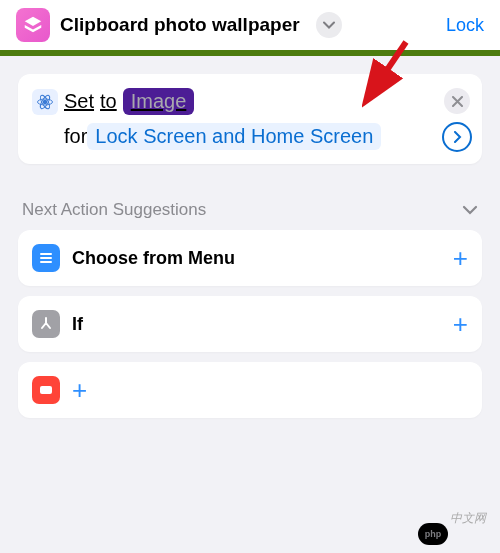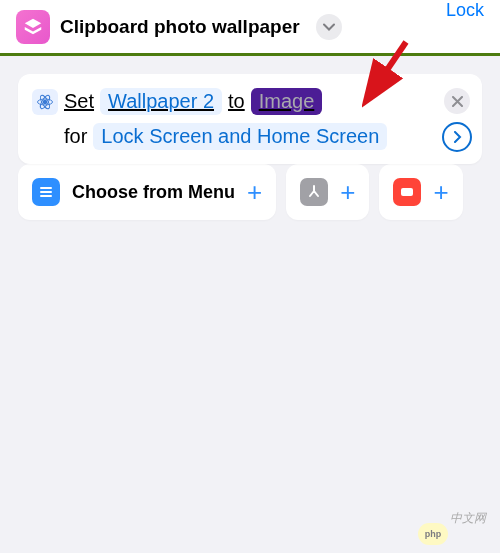--- a/index.html
+++ b/index.html
@@ -1,54 +1,54 @@
 <!DOCTYPE html>
 <html><head>
   <meta charset="utf-8">
   <style>
     * { box-sizing: border-box; margin: 0; padding: 0; font-family: -apple-system, BlinkMacSystemFont, "Segoe UI", Helvetica, sans-serif; }
     body { width: 500px; height: 553px; background: #f2f2f6; position: relative; overflow: hidden; }
     
-    .header { background: #fff; height: 56px; display: flex; padding: 0 16px; border-bottom: 3px solid #4d7c0f; }
+    .header { background: #fff; height: 56px; display: flex; align-items: center; padding: 0 16px; border-bottom: 6px solid #4d7c0f; }
     .header-left { display: flex; align-items: center; gap: 10px; flex: 1; }
     .app-icon { width: 34px; height: 34px; background: linear-gradient(135deg, #f472d0, #e858cc); border-radius: 8px; display: flex; align-items: center; justify-content: center; }
     .app-icon svg { width: 22px; height: 22px; }
     .title { font-size: 19px; font-weight: 700; color: #000; }
     .chevron-btn { width: 26px; height: 26px; border-radius: 13px; background: #ebebee; display: flex; align-items: center; justify-content: center; margin-left: 6px; }
     .done { color: #007aff; font-size: 18px; font-weight: 500; margin-left: 14px; }
     
     .content { padding: 18px; }
     
     .action-card { background: #fff; border-radius: 12px; padding: 14px 14px; position: relative; box-shadow: 0 1px 2px rgba(0,0,0,0.04); }
     .action-row1 { display: flex; align-items: center; gap: 6px; flex-wrap: wrap; text-decoration: underline; }
-    .action-row2 { display: flex; align-items: center; gap: 6px; margin-top: 8px; }
+    .action-row2 { display: flex; align-items: center; margin-top: 8px; }
     .settings-icon { width: 26px; height: 26px; border-radius: 6px; background: #e8f0ff; display: flex; align-items: center; justify-content: center; flex-shrink: 0; }
     .settings-icon svg { width: 18px; height: 18px; }
     .text-word { font-size: 20px; color: #000; }
     .pill { background: #e9f2ff; color: #0a6ed1; font-size: 20px; padding: 2px 8px; border-radius: 6px; font-weight: 500; }
     .pill-faded { background: #4c1d95; color: #a8a8ad; font-size: 20px; padding: 2px 8px; border-radius: 6px; font-weight: 500; }
     .close-circle { width: 26px; height: 26px; border-radius: 13px; background: #ecebf0; display: flex; align-items: center; justify-content: center; position: absolute; right: 12px; top: 14px; }
     .proceed-circle { width: 30px; height: 30px; border-radius: 15px; border: 2px solid #0a6ed1; display: flex; align-items: center; justify-content: center; position: absolute; right: 10px; bottom: 12px; }
     
     .suggest-header { display: flex; justify-content: space-between; align-items: center; margin-top: 36px; margin-bottom: 10px; padding: 0 4px; }
     .suggest-title { color: #8a8a8f; font-size: 17px; font-weight: 500; }
     
-    .suggest-list { display: flex; flex-direction: row; gap: 10px; }
+    .suggest-list { display: flex; flex-direction: column; gap: 10px; }
     .suggest-item { background: #fff; border-radius: 12px; padding: 14px 14px; display: flex; align-items: center; gap: 12px; box-shadow: 0 1px 2px rgba(0,0,0,0.03); }
     .suggest-icon { width: 28px; height: 28px; border-radius: 7px; display: flex; align-items: center; justify-content: center; flex-shrink: 0; }
     .suggest-icon.blue { background: #2e8fff; }
     .suggest-icon.gray { background: #a1a1a6; }
     .suggest-icon.red { background: #ff4438; }
     .suggest-label { font-size: 18px; font-weight: 600; color: #000; flex: 1; }
     .plus { color: #2e8fff; font-size: 26px; font-weight: 300; line-height: 1; }
     
     .arrow-overlay { position: absolute; top: 36px; left: 362px; pointer-events: none; }
     
     .watermark { position: absolute; right: 14px; bottom: 8px; display: flex; align-items: center; gap: 2px; }
-    .wm-logo { width: 30px; height: 22px; background: #fef9c3; border-radius: 11px; color: #7c7c80; font-size: 9px; font-weight: 700; display: flex; align-items: center; justify-content: center; margin-top: 32px; }
+    .wm-logo { width: 30px; height: 22px; background: #000000; border-radius: 11px; color: #7c7c80; font-size: 9px; font-weight: 700; display: flex; align-items: center; justify-content: center; margin-top: 32px; }
     .wm-text { font-size: 12px; color: #aaa; font-style: italic; }
   </style>
 </head>
 <body>
 
 <div class="header">
   <div class="header-left">
     <div class="app-icon">
       <svg viewBox="0 0 24 24">
           <path fill="#fff" d="M12 3l9 5-9 5-9-5 9-5zm-9 9l9 5 9-5v3l-9 5-9-5v-3z"></path>
@@ -70,59 +70,65 @@
     <div class="action-row1">
       <div class="settings-icon">
         <svg viewBox="0 0 24 24">
             <circle cx="12" cy="12" r="3" fill="#3a7bd5"></circle>
             <ellipse cx="12" cy="12" rx="10" ry="4" stroke="#3a7bd5" stroke-width="1.2" fill="none"></ellipse>
             <ellipse cx="12" cy="12" rx="10" ry="4" stroke="#3a7bd5" stroke-width="1.2" fill="none" transform="rotate(60 12 12)"></ellipse>
             <ellipse cx="12" cy="12" rx="10" ry="4" stroke="#3a7bd5" stroke-width="1.2" fill="none" transform="rotate(-60 12 12)"></ellipse>
           </svg>
       </div>
       <span class="text-word">Set</span>
-      <span class="pill">Wallpaper 2</span>
       <span class="text-word">to</span>
       <span class="pill-faded">Image</span>
     </div>
     <div class="action-row2">
       <span class="text-word" style="margin-left:32px">for</span>
       <span class="pill">Lock Screen and Home Screen</span>
     </div>
     <div class="close-circle">
       <svg width="11" height="11" viewBox="0 0 11 11">
           <path d="M1 1L10 10M10 1L1 10" stroke="#8e8e93" stroke-width="2" stroke-linecap="round"></path>
         </svg>
     </div>
     <div class="proceed-circle">
       <svg width="12" height="12" viewBox="0 0 12 12">
           <path d="M4 1L9 6L4 11" stroke="#0a6ed1" stroke-width="2" fill="none" stroke-linecap="round"></path>
         </svg>
     </div>
   </div>
 
+  <div class="suggest-header">
+    <span class="suggest-title">Next Action Suggestions</span>
+    <svg width="16" height="10" viewBox="0 0 16 10">
+        <path d="M2 2L8 8L14 2" stroke="#8a8a8f" stroke-width="2.2" fill="none" stroke-linecap="round"></path>
+      </svg>
+  </div>
 
   <div class="suggest-list">
     <div class="suggest-item">
       <div class="suggest-icon blue">
         <svg width="16" height="16" viewBox="0 0 16 16">
             <rect x="2" y="3" width="12" height="2" rx="1" fill="#fff"></rect>
             <rect x="2" y="7" width="12" height="2" rx="1" fill="#fff"></rect>
             <rect x="2" y="11" width="12" height="2" rx="1" fill="#fff"></rect>
           </svg>
       </div>
       <span class="suggest-label">Choose from Menu</span>
       <span class="plus">+</span>
     </div>
     <div class="suggest-item">
       <div class="suggest-icon gray">
         <svg width="16" height="16" viewBox="0 0 16 16">
             <path d="M8 2v5M8 7l-4 5M8 7l4 5" stroke="#fff" stroke-width="2" stroke-linecap="round" fill="none"></path>
           </svg>
       </div>
+      <span class="suggest-label">If</span>
       <span class="plus">+</span>
     </div>
     <div class="suggest-item">
       <div class="suggest-icon red">
         <svg width="16" height="16" viewBox="0 0 16 16">
             <rect x="2" y="4" width="12" height="8" rx="2" fill="#fff"></rect>
           </svg>
       </div>
       <span class="plus">+</span>
     </div>

